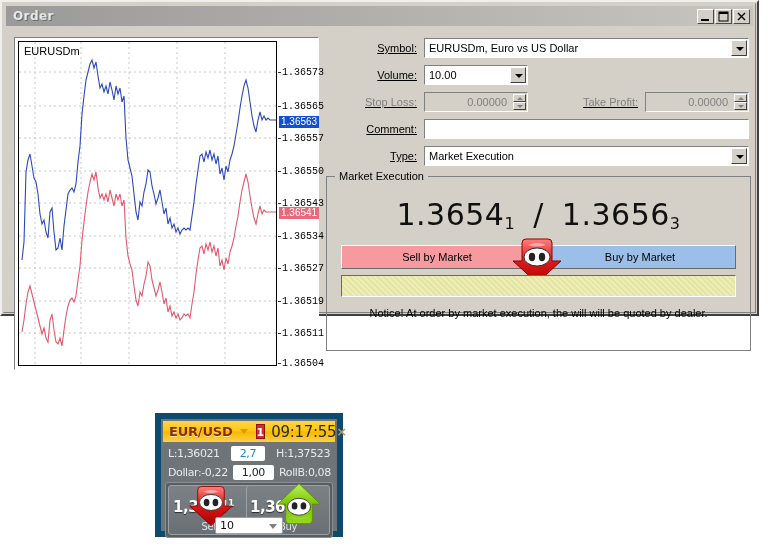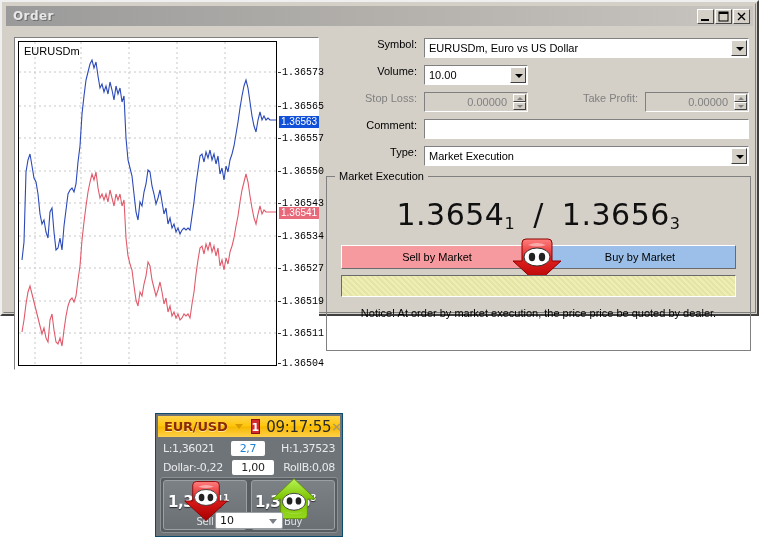--- a/index.html
+++ b/index.html
@@ -71,21 +71,21 @@
   .axis-tag{
     position:absolute;left:1px;font-size:10px;color:#ffffff;white-space:nowrap;
     font-family:"Liberation Sans",sans-serif;padding:0px 2px 1px 2px;
     transform:translateY(-50%);
   }
   .axis-tag.blue{background:#1050d8;}
   .axis-tag.red{background:#e8697a;}
 
   
   .form{position:absolute;left:325px;top:34px;width:420px;}
-  .frow{display:flex;height:20px;margin-bottom:7px;}
+  .frow{display:flex;align-items:center;height:20px;margin-bottom:7px;text-decoration:underline;}
   .flabel{
     width:88px;text-align:right;font-size:11px;color:#000;
     padding-right:7px;font-family:"Liberation Sans",sans-serif;
   }
   .flabel.dis{color:#808080;}
   .sunken{
     background:#ffffff;
     border-top:1px solid #808080;border-left:1px solid #808080;
     border-right:1px solid #ffffff;border-bottom:1px solid #ffffff;
     box-sizing:border-box;position:relative;height:20px;
@@ -166,21 +166,21 @@
     position:absolute;left:0;right:0;top:130px;text-align:center;
     font-size:11px;color:#000;font-family:"Liberation Sans",sans-serif;
   }
   .cursor-ico{position:absolute;pointer-events:none;}
   .cursor-red{left:169px;top:-10px;}
 
   
   .mini{
     position:absolute;left:155px;top:413px;width:188px;height:124px;
     background:#6f7478;
-    border:1px solid #0c4a6e;box-sizing:border-box;
+    border:6px solid #0c4a6e;box-sizing:border-box;
     box-shadow:0 0 0 1px #ffffff;
     font-family:"DejaVu Sans",sans-serif;
   }
   .mini-head{
     position:absolute;left:2px;top:2px;right:2px;height:21px;
     background:linear-gradient(to bottom,#ffd34d 0%,#ffc60a 48%,#f5b800 52%,#ffd04a 100%);
     display:flex;align-items:center;
   }
   .mini-pair{
     font-size:13px;font-weight:bold;color:#8a2b00;margin-left:6px;
@@ -434,21 +434,21 @@
         <path d="M16 4 h22 a4 4 0 0 1 4 4 v18 h9 L27 48 L3 26 h9 V8 a4 4 0 0 1 4 -4 z" fill="url(#rg)" stroke="#8d0000" stroke-width="1"></path>
         <ellipse cx="27" cy="22" rx="13" ry="9" fill="#ffffff" stroke="#333" stroke-width="1"></ellipse>
         <ellipse cx="22" cy="22" rx="3.2" ry="4.2" fill="#222"></ellipse>
         <ellipse cx="32" cy="22" rx="3.2" ry="4.2" fill="#222"></ellipse>
         <path d="M18 10 q9 -4 18 0 q-9 3 -18 0z" fill="#ffffff" opacity="0.45"></path>
       </svg>
 
     </div>
 
     <div class="yellowbar"></div>
-    <div class="notice">Notice! At order by market execution, the price price be quoted by dealer.</div>
+    <div class="notice">Notice! At order by market execution, the will will be quoted by dealer.</div>
   </div>
 
  </div>
 </div>
 
 <div class="mini">
   <div class="mini-head">
     <span class="mini-pair">EUR/USD</span>
     <span class="mini-chev"></span>
     <span class="mini-badge">1</span>

